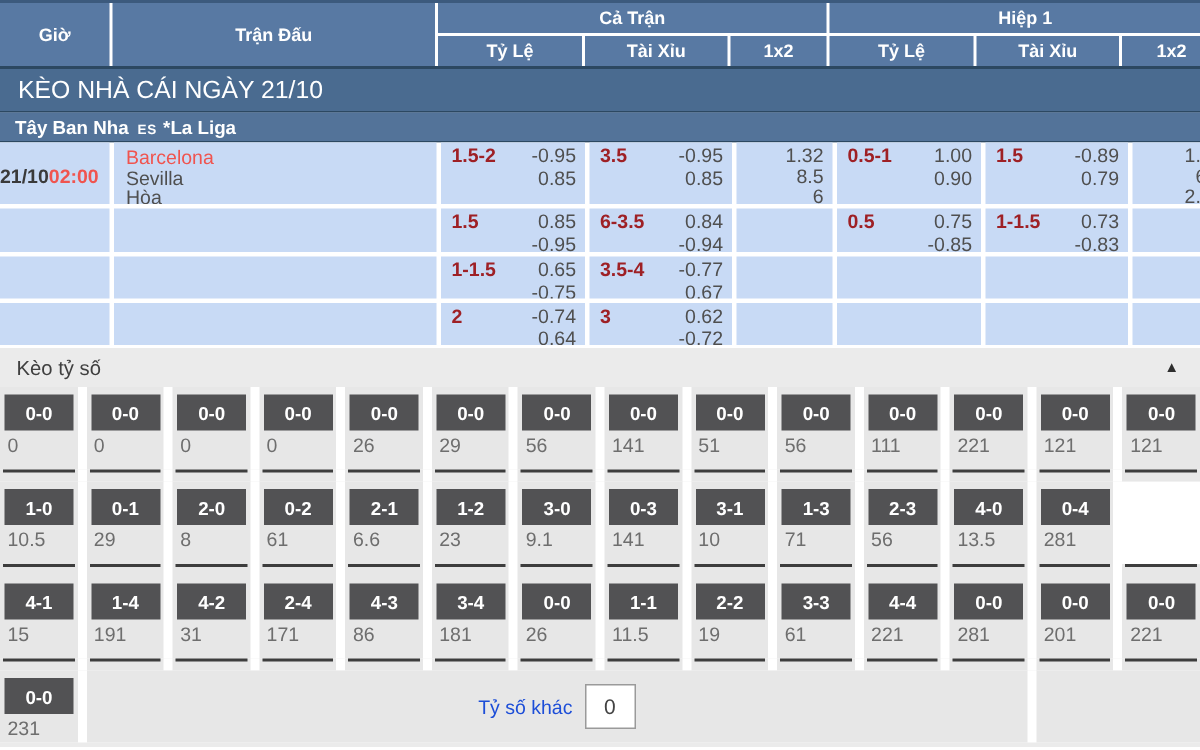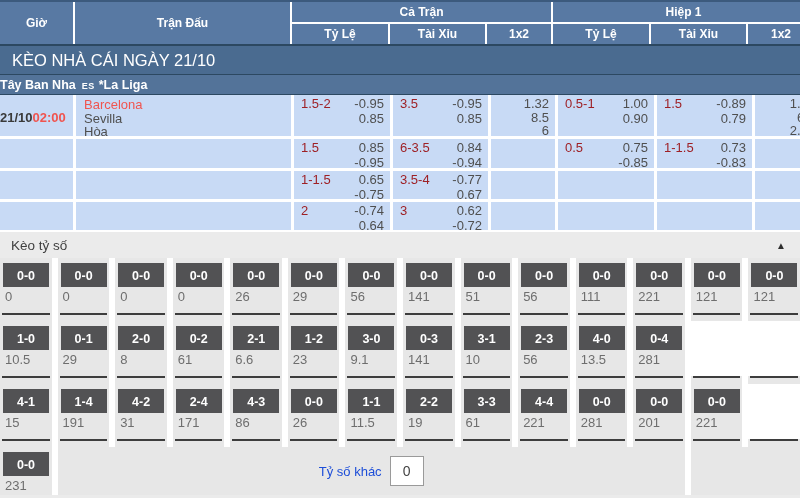--- a/index.html
+++ b/index.html
@@ -20,33 +20,33 @@
   .h-time{grid-row:1/3;grid-column:1;}
   .h-match{grid-row:1/3;grid-column:2;}
   .h-ft{grid-row:1;grid-column:3/6;}
   .h-h1{grid-row:1;grid-column:6/9;}
   .h-sub{grid-row:2;}
 
   .section-bar{height:31px;background:var(--bar-blue);color:#fff;font-size:16.5px;
     display:flex;align-items:center;padding-left:12px;
     border-top:2px solid var(--dark-line);border-bottom:1px solid var(--dark-line);}
   .league-bar{height:20px;background:var(--league-blue);color:#fff;font-weight:bold;font-size:12.5px;
-    display:flex;align-items:center;padding-left:0;border-bottom:1px solid var(--dark-line);}
+    display:flex;align-items:center;padding-left:10px;border-bottom:1px solid var(--dark-line);}
   .league-code{font-size:9px;margin:2px 4px 0 6px;letter-spacing:.5px;text-transform:uppercase;}
 
   #odds-body{grid-template-rows:41px 29px 28px 28px;gap:3px;margin-bottom:2px;}
   .bcell{background:var(--cell-blue);overflow:hidden;}
   .time-cell{display:flex;flex-direction:row;align-items:center;padding-top:3px;
     font-size:13px;line-height:15px;font-weight:600;}
   .t-date{color:#3a3a3a;}
   .t-hour{color:var(--coral);}
   .match-cell{padding:3px 0 0 8px;font-size:13px;line-height:13.5px;color:var(--gray-text);}
   .m-home{color:var(--coral);}
   .hdp-cell{display:flex;justify-content:space-between;padding:2px 6px 0 7px;}
-  .hdp-line{color:var(--maroon);font-weight:normal;font-size:13px;line-height:14px;}
+  .hdp-line{color:var(--maroon);font-weight:bold;font-size:13px;line-height:14px;}
   .odd-col{display:flex;flex-direction:column;align-items:flex-end;}
   .odd-val{color:var(--gray-text);font-size:13px;line-height:14.5px;}
   .x2-cell{display:flex;flex-direction:column;align-items:flex-end;padding:2px 6px 0 0;}
   .x2-val{color:var(--gray-text);font-size:13px;line-height:13.5px;}
 
   
   #score-section{background:var(--section-bg);height:266px;}
   #score-header{height:26px;display:flex;align-items:center;justify-content:space-between;
     padding:0 14px 0 11px;}
   #score-title{font-size:13.5px;color:#3f3f3f;}
@@ -352,20 +352,24 @@
         </div>
         <div class="score-cell">
           <div class="sbox">0-3</div>
           <div class="sval">141</div>
         </div>
         <div class="score-cell">
           <div class="sbox">3-1</div>
           <div class="sval">10</div>
         </div>
         <div class="score-cell">
+          <div class="sbox">1-3</div>
+          <div class="sval">71</div>
+        </div>
+        <div class="score-cell">
           <div class="sbox">2-3</div>
           <div class="sval">56</div>
         </div>
         <div class="score-cell">
           <div class="sbox">4-0</div>
           <div class="sval">13.5</div>
         </div>
         <div class="score-cell">
           <div class="sbox">0-4</div>
           <div class="sval">281</div>
@@ -428,20 +432,24 @@
           <div class="sbox">4-2</div>
           <div class="sval">31</div>
         </div>
         <div class="score-cell">
           <div class="sbox">2-4</div>
           <div class="sval">171</div>
         </div>
         <div class="score-cell">
           <div class="sbox">4-3</div>
           <div class="sval">86</div>
+        </div>
+        <div class="score-cell">
+          <div class="sbox">3-4</div>
+          <div class="sval">181</div>
         </div>
         <div class="score-cell">
           <div class="sbox">0-0</div>
           <div class="sval">26</div>
         </div>
         <div class="score-cell">
           <div class="sbox">1-1</div>
           <div class="sval">11.5</div>
         </div>
         <div class="score-cell">

